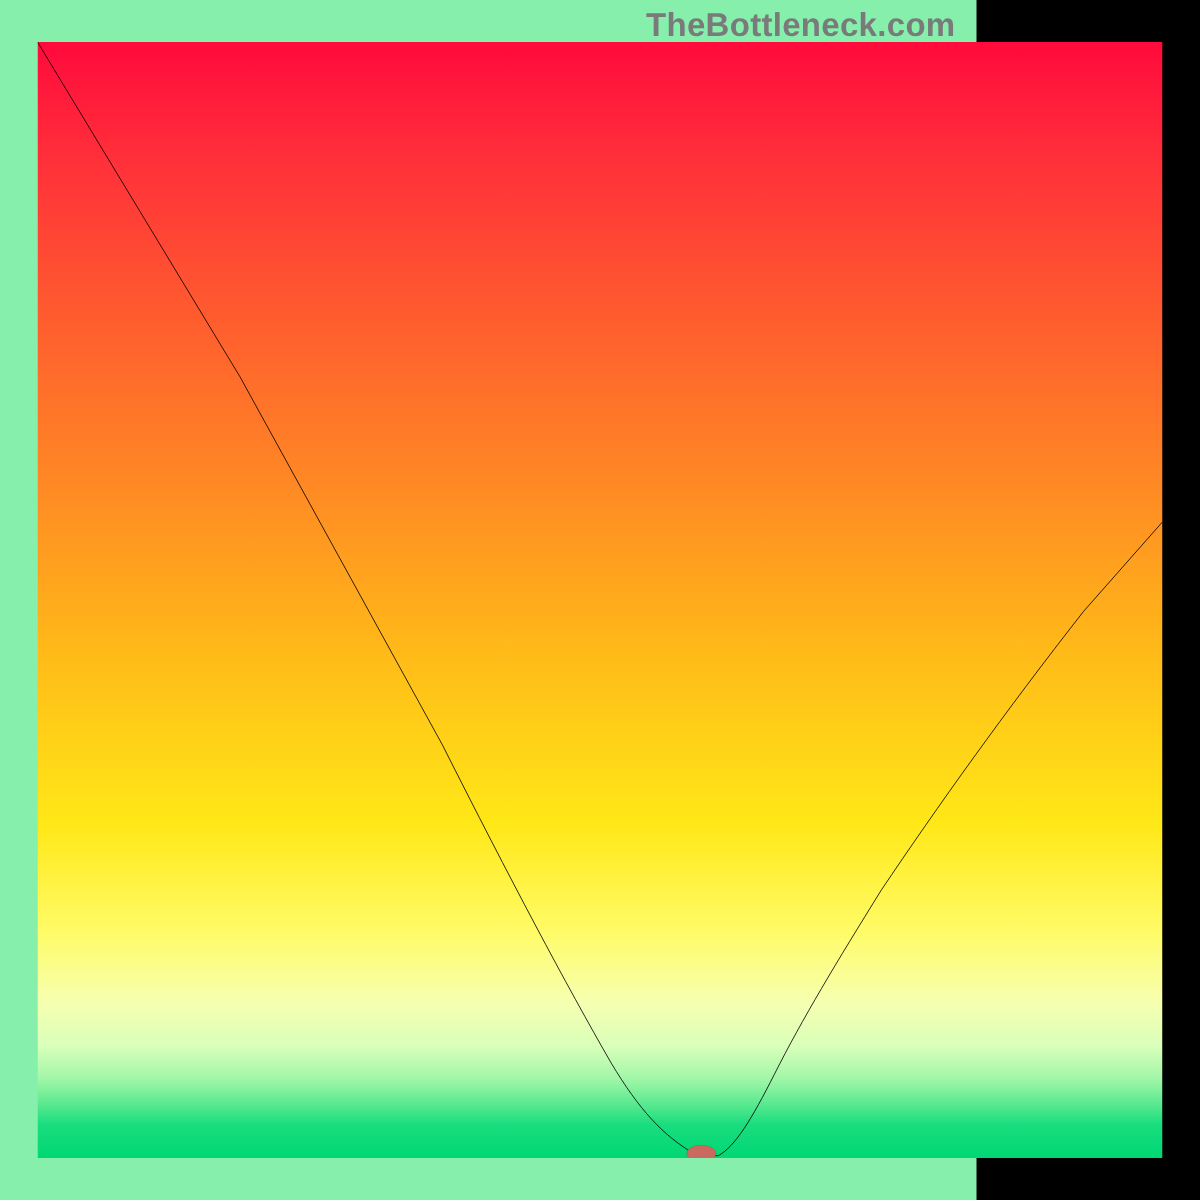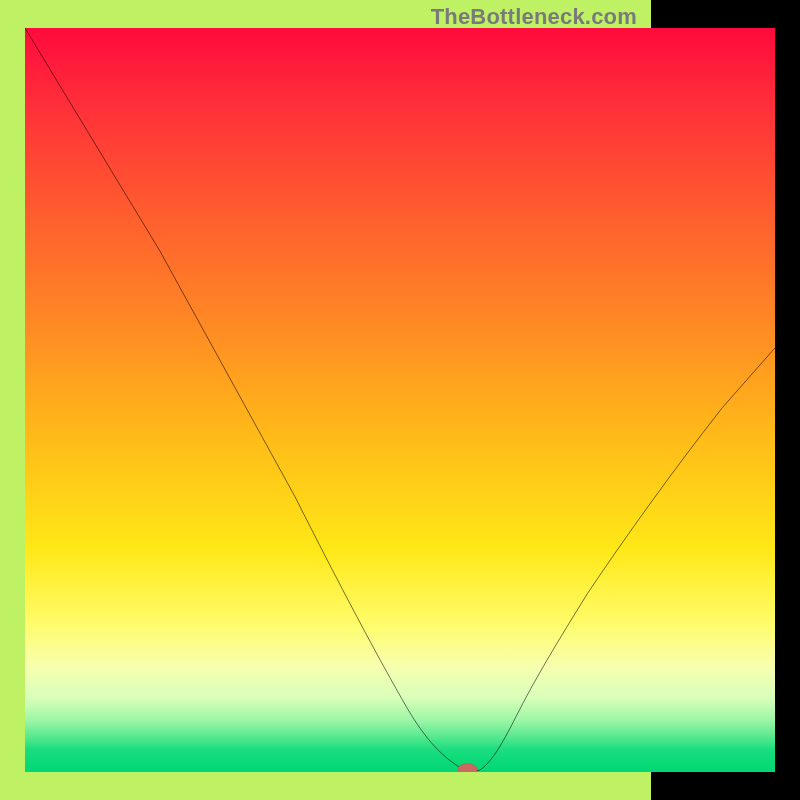--- a/index.html
+++ b/index.html
@@ -8,21 +8,21 @@
     width: 800px;
     height: 800px;
     background: #000;
     overflow: hidden;
     font-family: Arial, Helvetica, sans-serif;
   }
   .frame {
     position: relative;
     width: 651px;
     height: 800px;
-    background: #bef264;
+    background: #86efac;
   }
   .watermark {
     position: absolute;
     top: 4px;
     right: 14px;
     color: #7a7a7a;
     font-size: 22px;
     font-weight: 600;
     letter-spacing: 0.2px;
     z-index: 20;

